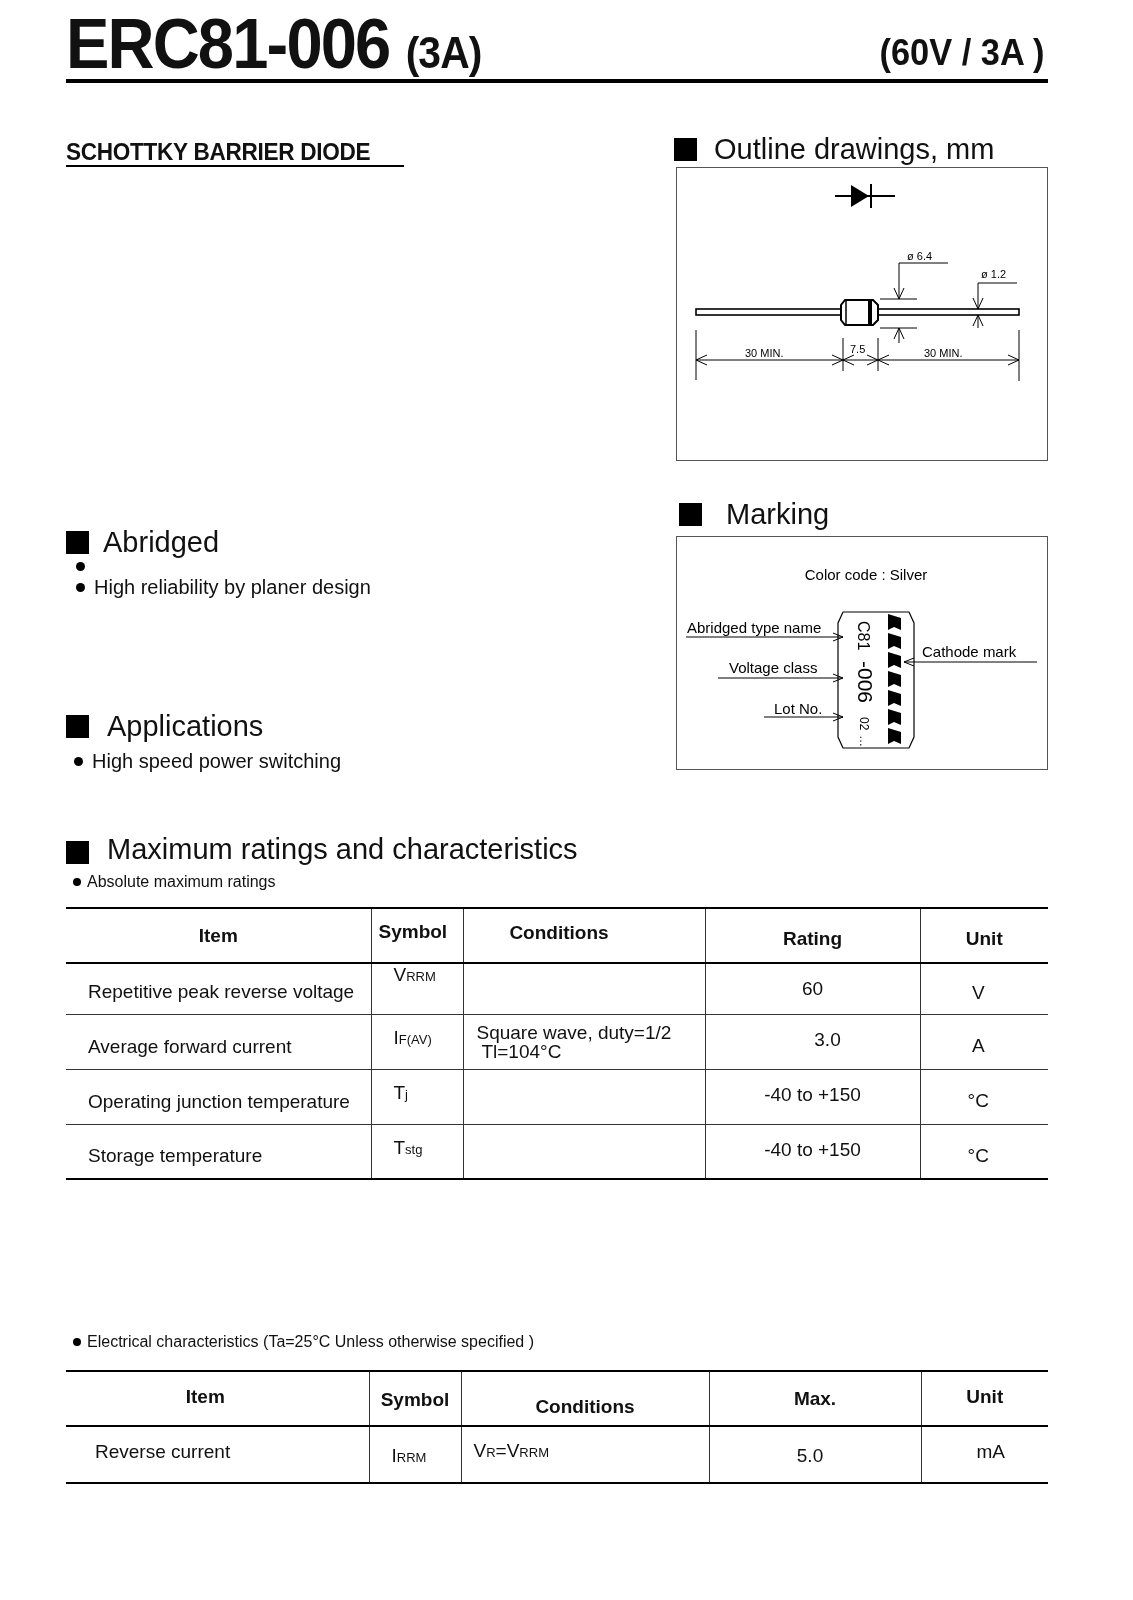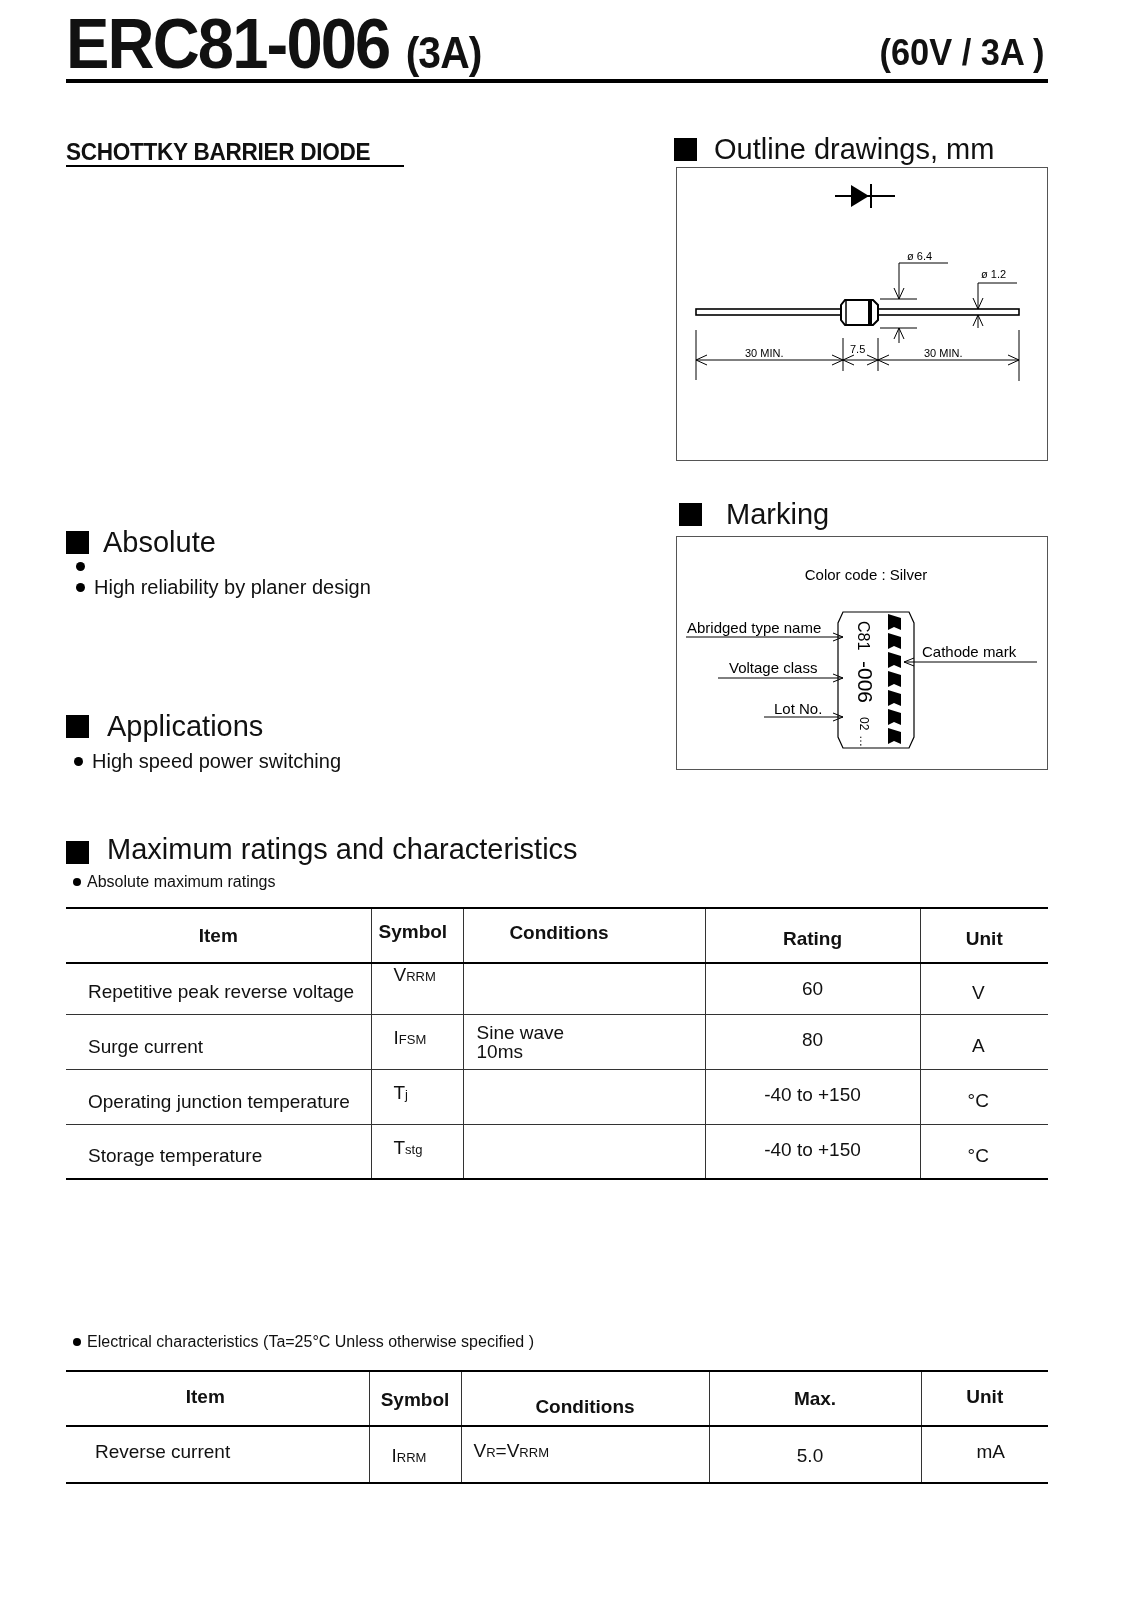--- a/index.html
+++ b/index.html
@@ -153,21 +153,21 @@
     <text x="97" y="177" font-size="15" font-family="Liberation Sans, sans-serif">Lot No.</text>
 
     <line x1="227" y1="125" x2="360" y2="125" stroke="#000" stroke-width="1"></line>
     <polyline points="237,121 227,125 237,129" stroke="#000" stroke-width="1" fill="none"></polyline>
     <text x="245" y="120" font-size="15" font-family="Liberation Sans, sans-serif">Cathode mark</text>
   </svg>
 </div>
 
 <div class="abs sec-head" style="left:66px; top:526px;">
   <span class="sq"></span>
-  <span class="sec-label" style="margin-left:14px;">Absolute</span>
+  <span class="sec-label" style="margin-left:14px;">Abridged</span>
 </div>
 <ul class="abs bullet-list" style="left:76px; top:562px;">
   <li>
     <span class="dot"></span>
   </li>
   <li>
     <span class="dot"></span>
     <span>High reliability by planer design</span>
   </li>
 </ul>
@@ -214,27 +214,27 @@
         <td class="c-item" style="padding-top:6px">Repetitive peak reverse voltage</td>
         <td class="c-sym" style="vertical-align:top;padding-top:0;"><span>V</span><span class="sub">RRM</span></td>
         <td class="c-cond" style="vertical-align:top;padding-top:8px;">
           <div></div>
           <div style="white-space:pre"></div>
         </td>
         <td class="c-rate" style="vertical-align:top;padding-top:14px;">60</td>
         <td class="c-unit" style="vertical-align:top;padding-top:18px;padding-right:12px;">V</td>
       </tr>
       <tr class="row" style="height: 55px;">
-        <td class="c-item" style="padding-top:10px">Surge current</td>
-        <td class="c-sym" style="vertical-align:top;padding-top:12px;"><span>I</span><span class="sub">FSM</span></td>
-        <td class="c-cond" style="vertical-align:top;padding-top:8px;">
-          <div>Sine  wave</div>
-          <div style="white-space:pre">10ms</div>
-        </td>
-        <td class="c-rate" style="vertical-align:top;padding-top:14px;">80</td>
+        <td class="c-item" style="padding-top:10px">Average forward current</td>
+        <td class="c-sym" style="vertical-align:top;padding-top:12px;"><span>I</span><span class="sub">F(AV)</span></td>
+        <td class="c-cond" style="vertical-align:top;padding-top:8px;">
+          <div>Square wave, duty=1/2</div>
+          <div style="white-space:pre"> Tl=104°C</div>
+        </td>
+        <td class="c-rate" style="vertical-align:top;padding-top:14px;padding-left:30px;">3.0</td>
         <td class="c-unit" style="vertical-align:top;padding-top:20px;padding-right:12px;">A</td>
       </tr>
       <tr class="row" style="height: 55px;">
         <td class="c-item" style="padding-top:10px">Operating junction temperature</td>
         <td class="c-sym" style="vertical-align:top;padding-top:12px;"><span>T</span><span class="sub">j</span></td>
         <td class="c-cond" style="vertical-align:top;padding-top:8px;">
           <div></div>
           <div style="white-space:pre"></div>
         </td>
         <td class="c-rate" style="vertical-align:top;padding-top:14px;">-40  to +150</td>

